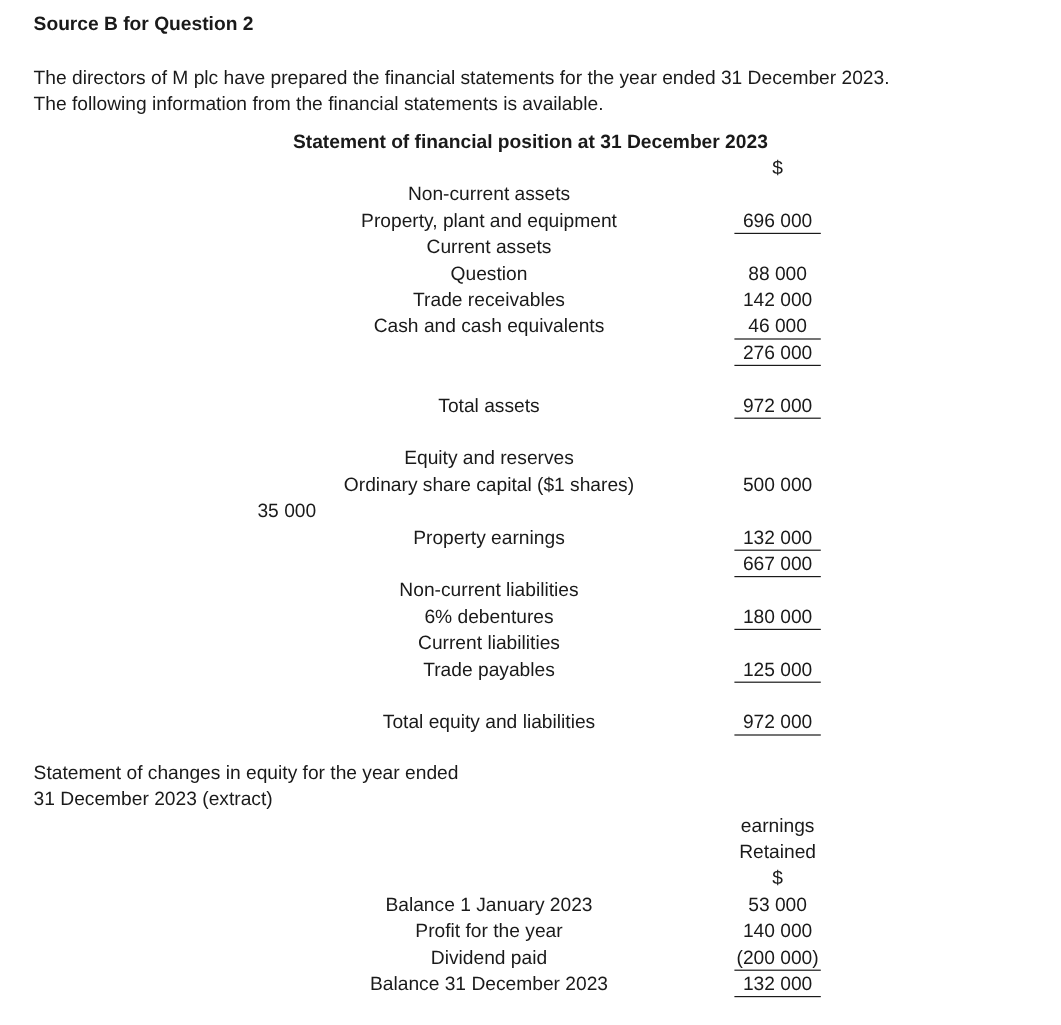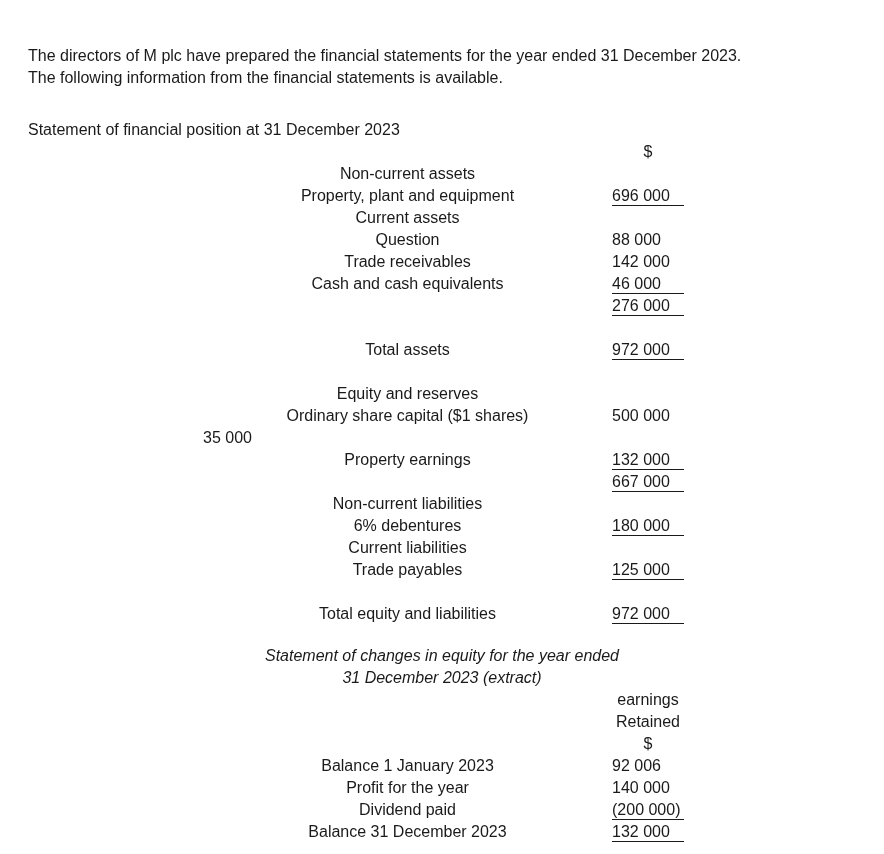--- a/index.html
+++ b/index.html
@@ -11,41 +11,42 @@
   .page {
     width: 884px;
     height: 854px;
     background: #ffffff;
     padding: 10px 28px 0 28px;
     font-size: 16px;
     line-height: 22px;
     overflow: hidden;
   }
   .source-title { font-weight: bold; }
-  .intro { margin-top: 35px; }
-  .stmt-title { margin-top: 30px; }
-  .stmt-title-2 { text-align: center; font-style: italic; }
+  .intro { margin-top: 23px; }
+  .stmt-title { text-align: center; margin-top: 9px; font-weight: bold; }
+  .stmt-title-2 { text-align: left; }
   .fin-table { margin-left: 175px; width: 481px; }
   .row { display: flex; height: 22px; }
   .row.spacer { height: 22px; }
   .label { flex: 1; white-space: nowrap; text-align: center; }
   .value {
     width: 72px;
-    text-align: left;
+    text-align: center;
     white-space: nowrap;
   }
   .value.underline { border-bottom: 1.5px solid #1a1a1a; height: 21px; }
   .value.center { text-align: center; }
   .soce-block { margin-top: 20px; }
 </style>
 </head>
 <body>
 
 <div class="page">
 
+  <div class="source-title">Source B for Question 2</div>
 
   <div class="intro">
     <div>The directors of M plc have prepared the financial statements for the year ended 31 December 2023.</div>
     <div>The following information from the financial statements is available.</div>
   </div>
 
   <div class="stmt-title">Statement of financial position at 31 December 2023</div>
 
   <div class="fin-table">
     <div class="row">
@@ -143,21 +144,21 @@
         <div class="label"></div>
         <div class="value center">Retained</div>
       </div>
       <div class="row">
         <div class="label"></div>
         <div class="value center">$</div>
       </div>
       <div id="soce-rows">
           <div class="row">
             <div class="label">Balance 1 January 2023</div>
-            <div class="value">92 006</div>
+            <div class="value">53 000</div>
           </div>
           <div class="row">
             <div class="label">Profit for the year</div>
             <div class="value">140 000</div>
           </div>
           <div class="row">
             <div class="label">Dividend paid</div>
             <div class="value underline">(200 000)</div>
           </div>
           <div class="row">

